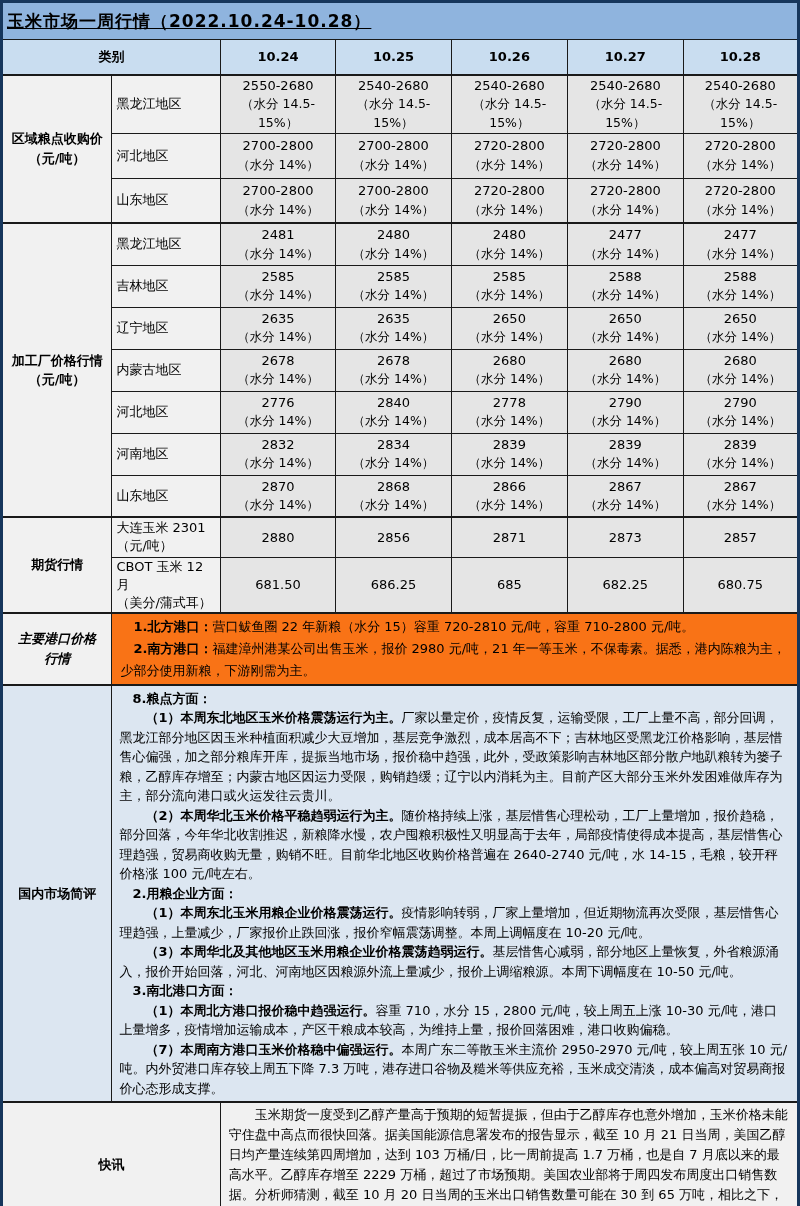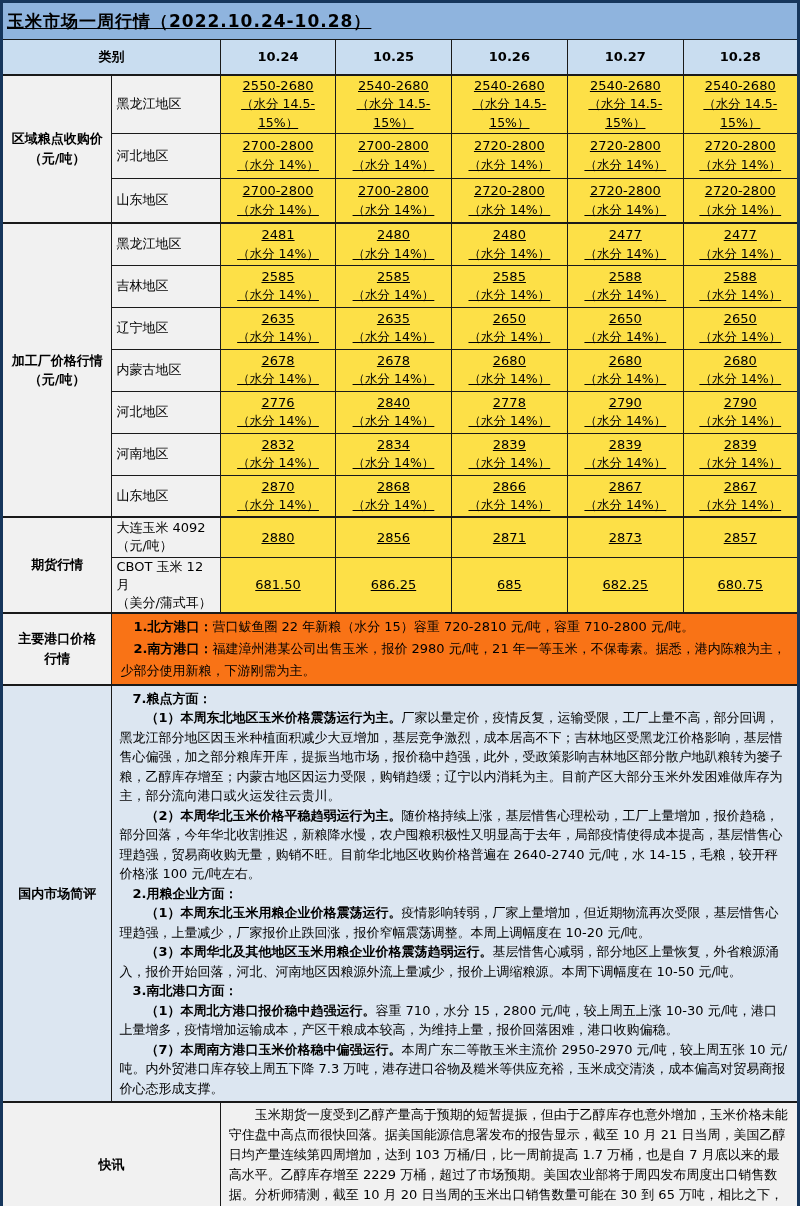--- a/index.html
+++ b/index.html
@@ -4,32 +4,32 @@
 <style>
   html,body{margin:0;padding:0;background:#fff;}
   body{width:800px;font-family:"DejaVu Sans","Liberation Sans",sans-serif;color:#000;}
   table.sheet{width:800px;height:1206px;border-collapse:collapse;table-layout:fixed;
     border:3px solid #16365C;box-sizing:border-box;}
   td{border:1px solid #1a1a1a;padding:0 4px;overflow:hidden;}
   .title-cell{background:#8FB4DE;text-align:left;font-weight:bold;font-size:17px;letter-spacing:1px;text-decoration:underline;}
   .hdr{background:#C9DDF0;text-align:center;font-weight:bold;font-size:13px;}
   .sec{background:#F1F1F1;text-align:center;font-weight:bold;font-size:13px;line-height:1.5;}
   .region{background:#F1F1F1;text-align:left;font-size:13px;}
-  .val{background:#fde047;text-align:center;font-size:13px;line-height:1.5;text-decoration:underline;}
+  .val{background:#e5e5e5;text-align:center;font-size:13px;line-height:1.5;}
   .val .sub{font-size:12.5px;}
   .tsec td{border-top:2px solid #1a1a1a;}
   .txt{background:#f97316;font-size:13px;line-height:22px;padding:2px 8px;}
   .review-bg{background:#DCE6F1 !important;}
   .review-txt{background:#DCE6F1;font-size:13px;line-height:19.5px;vertical-align:top;padding:3px 7px;}
   .news-txt{background:#F1F1F1;font-size:13px;line-height:20px;padding:2px 8px;}
   p.ph{margin:0;text-indent:1em;}
   p.pp{margin:0;text-indent:2em;}
   p.pn{margin:0;text-indent:2em;}
   .lead{font-weight:bold;}
-  .w6{width:6em;margin:0 auto;}
+  .w6{width:6em;margin:0 auto;font-style:italic;}
 </style>
 </head>
 <body>
 
 <table class="sheet">
   <colgroup>
     <col style="width:110px">
       <col style="width:108px">
     <col style="width:115px">
       <col style="width:115px">
@@ -290,21 +290,21 @@
           <div>2867</div>
           <div class="sub">（水分 14%）</div>
         </td>
   </tr>
 
   <tr class="tsec" style="height:40px">
     <td class="sec" rowspan="2">
           <div>期货行情</div>
         </td>
     <td class="region">
-          <div>大连玉米 4092</div>
+          <div>大连玉米 2301</div>
           <div>（元/吨）</div>
         </td>
     <td class="val">2880</td>
     <td class="val">2856</td>
     <td class="val">2871</td>
     <td class="val">2873</td>
     <td class="val">2857</td>
   </tr>
   <tr style="height:40px">
     <td class="region">
@@ -326,21 +326,21 @@
       <p class="ph"><span class="lead">1.北方港口：</span><span>营口鲅鱼圈 22 年新粮（水分 15）容重 720-2810 元/吨，容重 710-2800 元/吨。</span></p>
       <p class="ph"><span class="lead">2.南方港口：</span><span>福建漳州港某公司出售玉米，报价 2980 元/吨，21 年一等玉米，不保毒素。据悉，港内陈粮为主，少部分使用新粮，下游刚需为主。</span></p>
     </td>
   </tr>
 
   <tr class="tsec" style="height:413px">
     <td class="sec review-bg">
           <div>国内市场简评</div>
         </td>
     <td class="review-txt" colspan="6">
-      <p class="ph"><span class="lead">7.粮点方面：</span></p>
+      <p class="ph"><span class="lead">8.粮点方面：</span></p>
       <p class="pp"><span class="lead">（1）本周东北地区玉米价格震荡运行为主。</span><span>厂家以量定价，疫情反复，运输受限，工厂上量不高，部分回调，黑龙江部分地区因玉米种植面积减少大豆增加，基层竞争激烈，成本居高不下；吉林地区受黑龙江价格影响，基层惜售心偏强，加之部分粮库开库，提振当地市场，报价稳中趋强，此外，受政策影响吉林地区部分散户地趴粮转为篓子粮，乙醇库存增至；内蒙古地区因运力受限，购销趋缓；辽宁以内消耗为主。目前产区大部分玉米外发困难做库存为主，部分流向港口或火运发往云贵川。</span></p>
       <p class="pp"><span class="lead">（2）本周华北玉米价格平稳趋弱运行为主。</span><span>随价格持续上涨，基层惜售心理松动，工厂上量增加，报价趋稳，部分回落，今年华北收割推迟，新粮降水慢，农户囤粮积极性又明显高于去年，局部疫情使得成本提高，基层惜售心理趋强，贸易商收购无量，购销不旺。目前华北地区收购价格普遍在 2640-2740 元/吨，水 14-15，毛粮，较开秤价格涨 100 元/吨左右。</span></p>
       <p class="ph"><span class="lead">2.用粮企业方面：</span></p>
       <p class="pp"><span class="lead">（1）本周东北玉米用粮企业价格震荡运行。</span><span>疫情影响转弱，厂家上量增加，但近期物流再次受限，基层惜售心理趋强，上量减少，厂家报价止跌回涨，报价窄幅震荡调整。本周上调幅度在 10-20 元/吨。</span></p>
       <p class="pp"><span class="lead">（3）本周华北及其他地区玉米用粮企业价格震荡趋弱运行。</span><span>基层惜售心减弱，部分地区上量恢复，外省粮源涌入，报价开始回落，河北、河南地区因粮源外流上量减少，报价上调缩粮源。本周下调幅度在 10-50 元/吨。</span></p>
       <p class="ph"><span class="lead">3.南北港口方面：</span></p>
       <p class="pp"><span class="lead">（1）本周北方港口报价稳中趋强运行。</span><span>容重 710，水分 15，2800 元/吨，较上周五上涨 10-30 元/吨，港口上量增多，疫情增加运输成本，产区干粮成本较高，为维持上量，报价回落困难，港口收购偏稳。</span></p>
       <p class="pp"><span class="lead">（7）本周南方港口玉米价格稳中偏强运行。</span><span>本周广东二等散玉米主流价 2950-2970 元/吨，较上周五张 10 元/吨。内外贸港口库存较上周五下降 7.3 万吨，港存进口谷物及糙米等供应充裕，玉米成交清淡，成本偏高对贸易商报价心态形成支撑。</span></p>
     </td>
   </tr>

